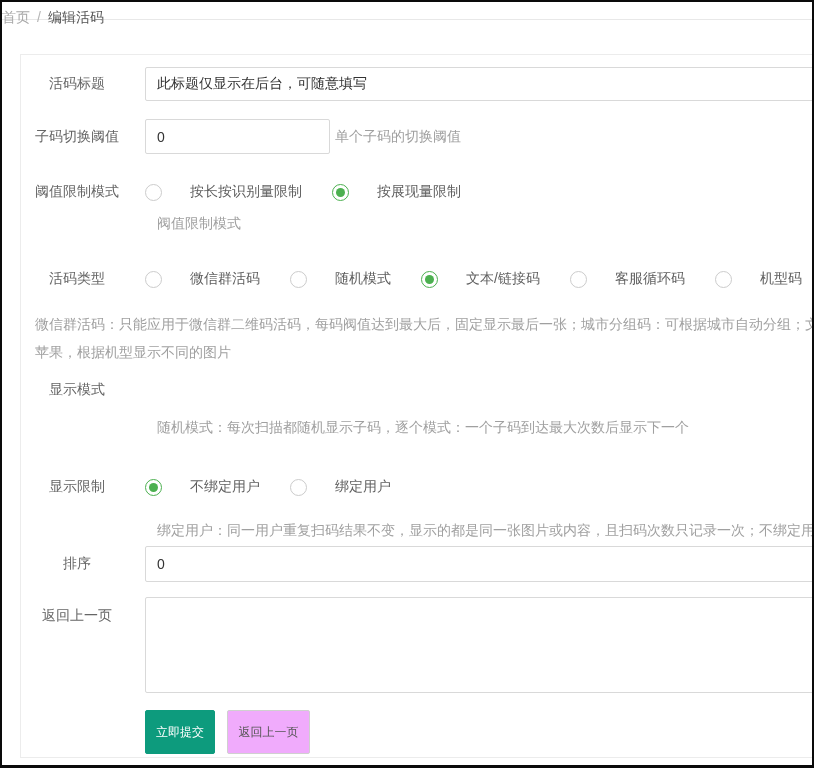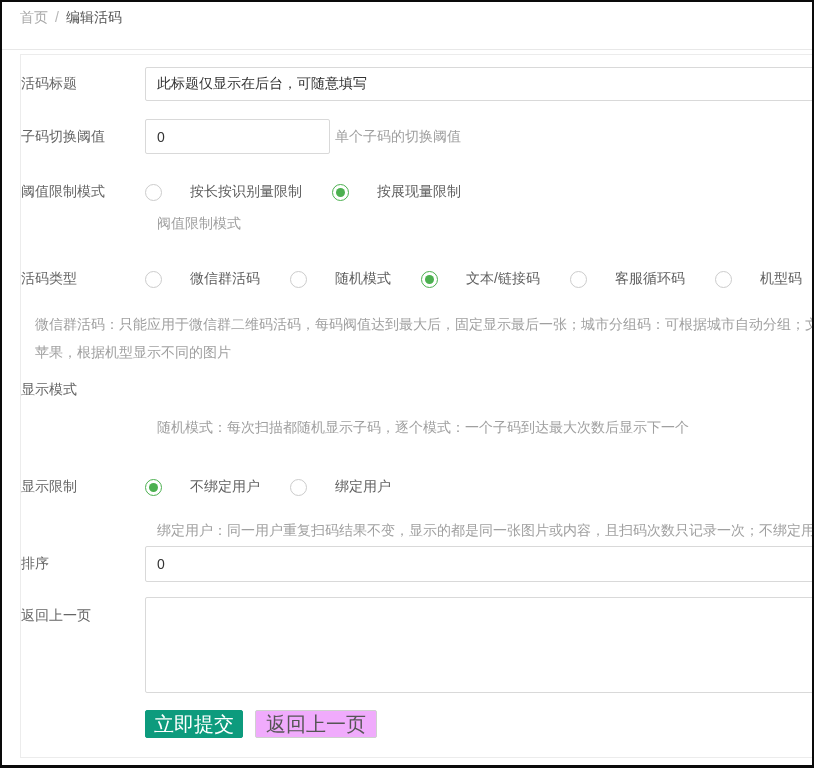--- a/index.html
+++ b/index.html
@@ -13,23 +13,22 @@
     position: relative;
     width: 814px;
     height: 768px;
     border: 2px solid #0a0a0a;
     border-bottom-width: 3px;
     background: #fff;
     overflow: hidden;
   }
   
   .breadcrumb {
-    height: 48px;
+    height: 18px;
     line-height: 30px;
-    padding-left: 18px;
     border-bottom: 1px solid #e8e8e8;
     white-space: nowrap;
   }
   .crumb-home { color: #a8a8a8; cursor: pointer; }
   .crumb-sep { color: #b5b5b5; margin: 0 7px; }
   .crumb-current { color: #555; }
 
   
   .panel {
     position: absolute;
@@ -40,21 +39,21 @@
     border: 1px solid #ececec;
     background: #fff;
   }
   .form { padding-top: 12px; }
 
   .frow { display: flex; align-items: center; }
   .flabel {
     flex: none;
     width: 124px;
     padding-right: 12px;
-    text-align: left;
+    text-align: center;
     color: #666;
   }
   .frow.top-align { align-items: flex-start; }
   .frow.top-align .flabel { padding-top: 10px; }
 
   .finput {
     height: 34px;
     border: 1px solid #d9d9d9;
     border-radius: 2px;
     padding: 0 11px;
@@ -123,23 +122,23 @@
   .m-row-display { margin-top: 15px; }
   .m-hint-display { margin-top: 20px; }
   .m-row-limit { margin-top: 43px; }
   .m-hint-limit { margin-top: 26px; }
   .m-row-sort { margin-top: 8px; }
   .m-row-remark { margin-top: 15px; }
 
   
   .btn-row { margin-top: 17px; margin-left: 124px; display: flex; align-items: center; }
   .btn {
-    height: 28px;
+    height: 44px;
     border-radius: 2px;
-    font-size: 20px;
+    font-size: 12px;
     font-family: "Liberation Sans", "DejaVu Sans", sans-serif;
     cursor: pointer;
     padding: 0 8px;
   }
   .btn-primary {
     background: #0d9b7d;
     border: 1px solid #0d9b7d;
     color: #fff;
     min-width: 70px;
   }

